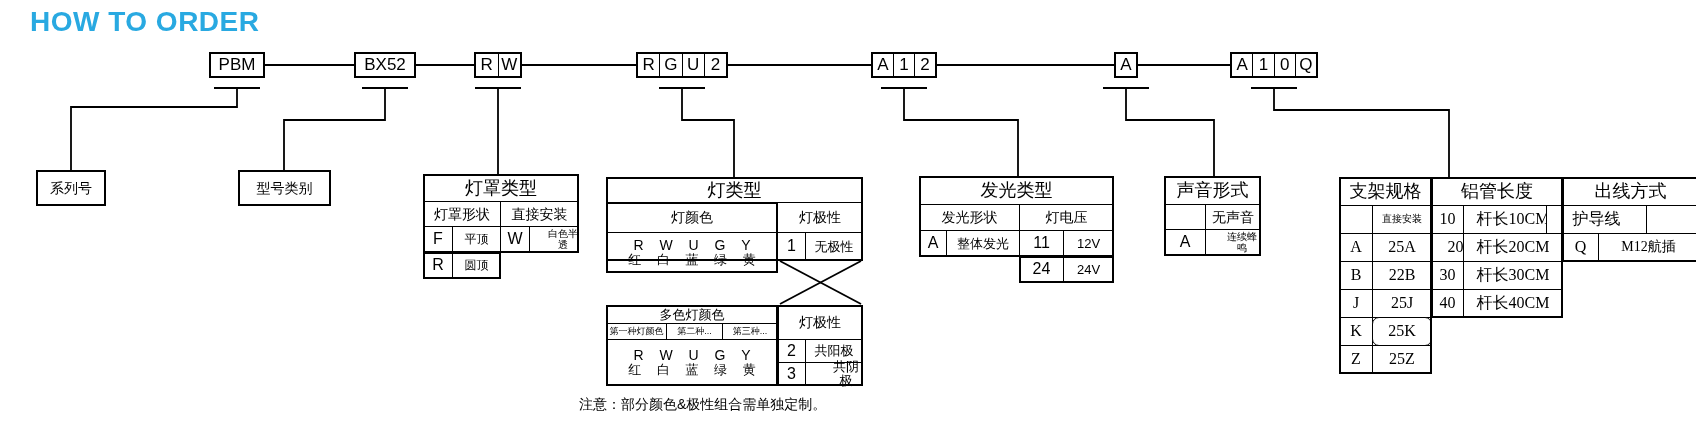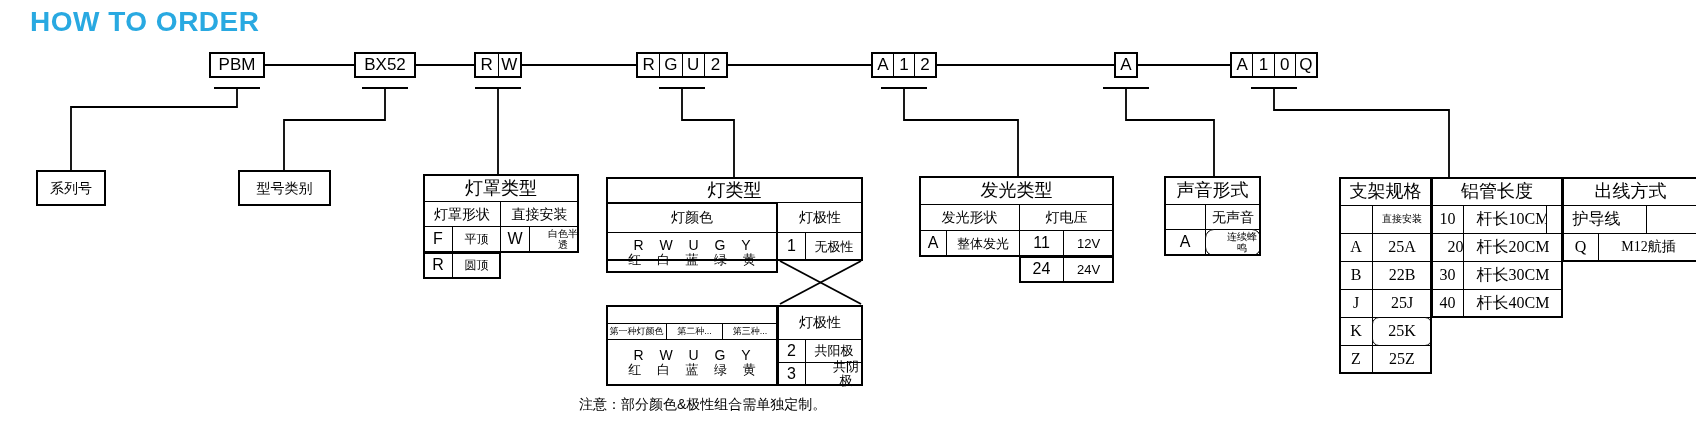--- a/index.html
+++ b/index.html
@@ -107,20 +107,21 @@
   <div class="c col2" style="left:590px;top:232px;width:172px;height:41px;">
     <div class="ls t14">R W U G Y</div>
     <div class="ls t13">红 白 蓝 绿 黄</div>
   </div>
   <div class="c t14" style="left:761px;top:202px;width:86px;height:31px;">灯极性</div>
   <div class="c" style="left:761px;top:232px;width:29px;height:29px;">1</div>
   <div class="c t13" style="left:789px;top:232px;width:58px;height:29px;">无极性</div>
   <div class="frame" style="left:590px;top:177px;width:257px;height:84px;"></div>
   <div class="frame" style="left:590px;top:202px;width:172px;height:71px;"></div>
 
+  <div class="c t13" style="left:590px;top:305px;width:172px;height:19px;">多色灯颜色</div>
   <div class="c t9" style="left:590px;top:323px;width:61px;height:17px;">第一种灯颜色</div>
   <div class="c t9" style="left:650px;top:323px;width:57px;height:17px;">第二种...</div>
   <div class="c t9" style="left:706px;top:323px;width:56px;height:17px;">第三种...</div>
   <div class="c col2" style="left:590px;top:339px;width:172px;height:46px;">
     <div class="ls t14">R W U G Y</div>
     <div class="ls t13">红 白 蓝 绿 黄</div>
   </div>
   <div class="c t14" style="left:761px;top:305px;width:86px;height:35px;">灯极性</div>
   <div class="c" style="left:761px;top:339px;width:29px;height:24px;">2</div>
   <div class="c t13" style="left:789px;top:339px;width:58px;height:24px;">共阳极</div>
@@ -138,21 +139,21 @@
   <div class="c t13" style="left:1047px;top:230px;width:51px;height:27px;">12V</div>
   <div class="c" style="left:1003px;top:256px;width:45px;height:27px;">24</div>
   <div class="c t13" style="left:1047px;top:256px;width:51px;height:27px;">24V</div>
   <div class="frame" style="left:903px;top:176px;width:195px;height:81px;"></div>
   <div class="frame" style="left:1003px;top:256px;width:95px;height:27px;"></div>
 
   <div class="c t18" style="left:1148px;top:176px;width:97px;height:29px;">声音形式</div>
   <div class="c" style="left:1148px;top:204px;width:42px;height:26px;"></div>
   <div class="c t14" style="left:1189px;top:204px;width:56px;height:26px;">无声音</div>
   <div class="c" style="left:1148px;top:229px;width:42px;height:27px;">A</div>
-  <div class="c t11" style="left:1189px;top:229px;width:56px;height:27px;border-radius:9px;">连续蜂鸣</div>
+  <div class="c t11" style="left:1189px;top:229px;width:56px;height:27px;">连续蜂鸣</div>
   <div class="frame" style="left:1148px;top:176px;width:97px;height:80px;"></div>
 
   <div class="c t18" style="left:1323px;top:177px;width:93px;height:29px;">支架规格</div>
   <div class="c t18" style="left:1546px;top:177px;width:137px;height:29px;">出线方式</div>
   <div class="c t18" style="left:1415px;top:177px;width:132px;height:29px;">铝管长度</div>
 
   <div class="c serif" style="left:1323px;top:205px;width:34px;height:29px;"></div>
   <div class="c t10" style="left:1356px;top:205px;width:60px;height:29px;">直接安装</div>
   <div class="c serif" style="left:1323px;top:233px;width:34px;height:29px;">A</div>
   <div class="c serif" style="left:1356px;top:233px;width:60px;height:29px;">25A</div>

